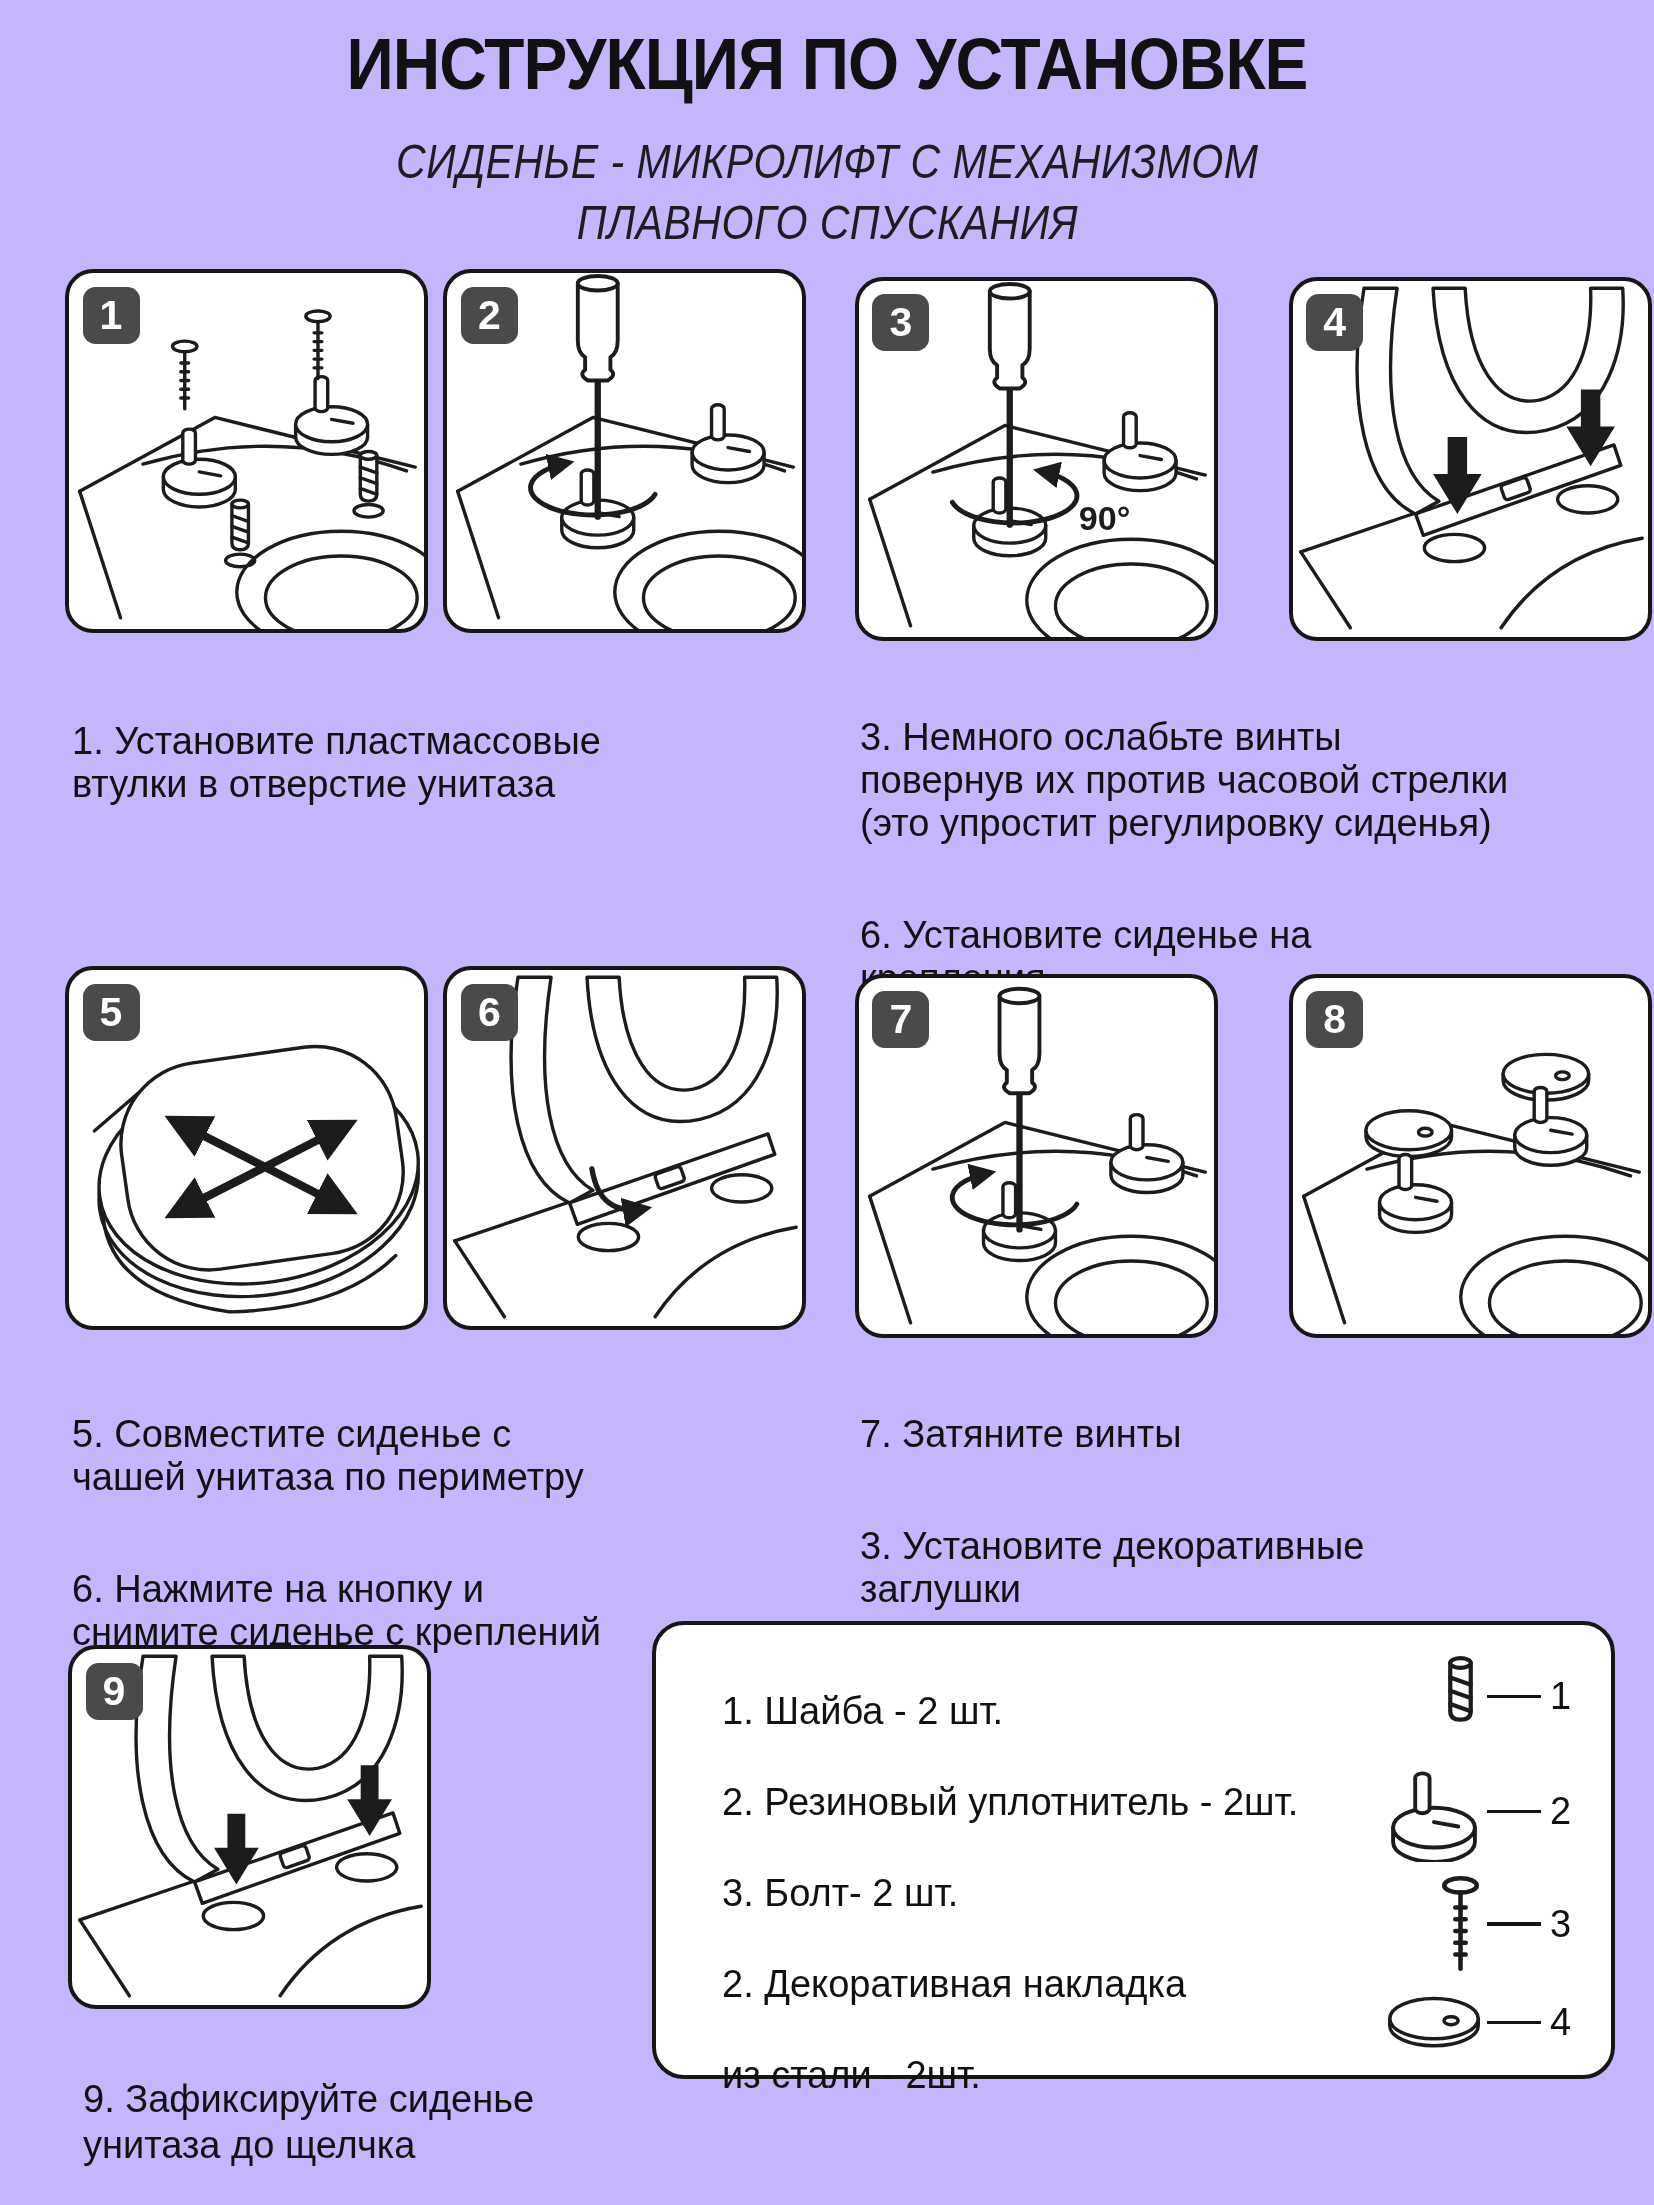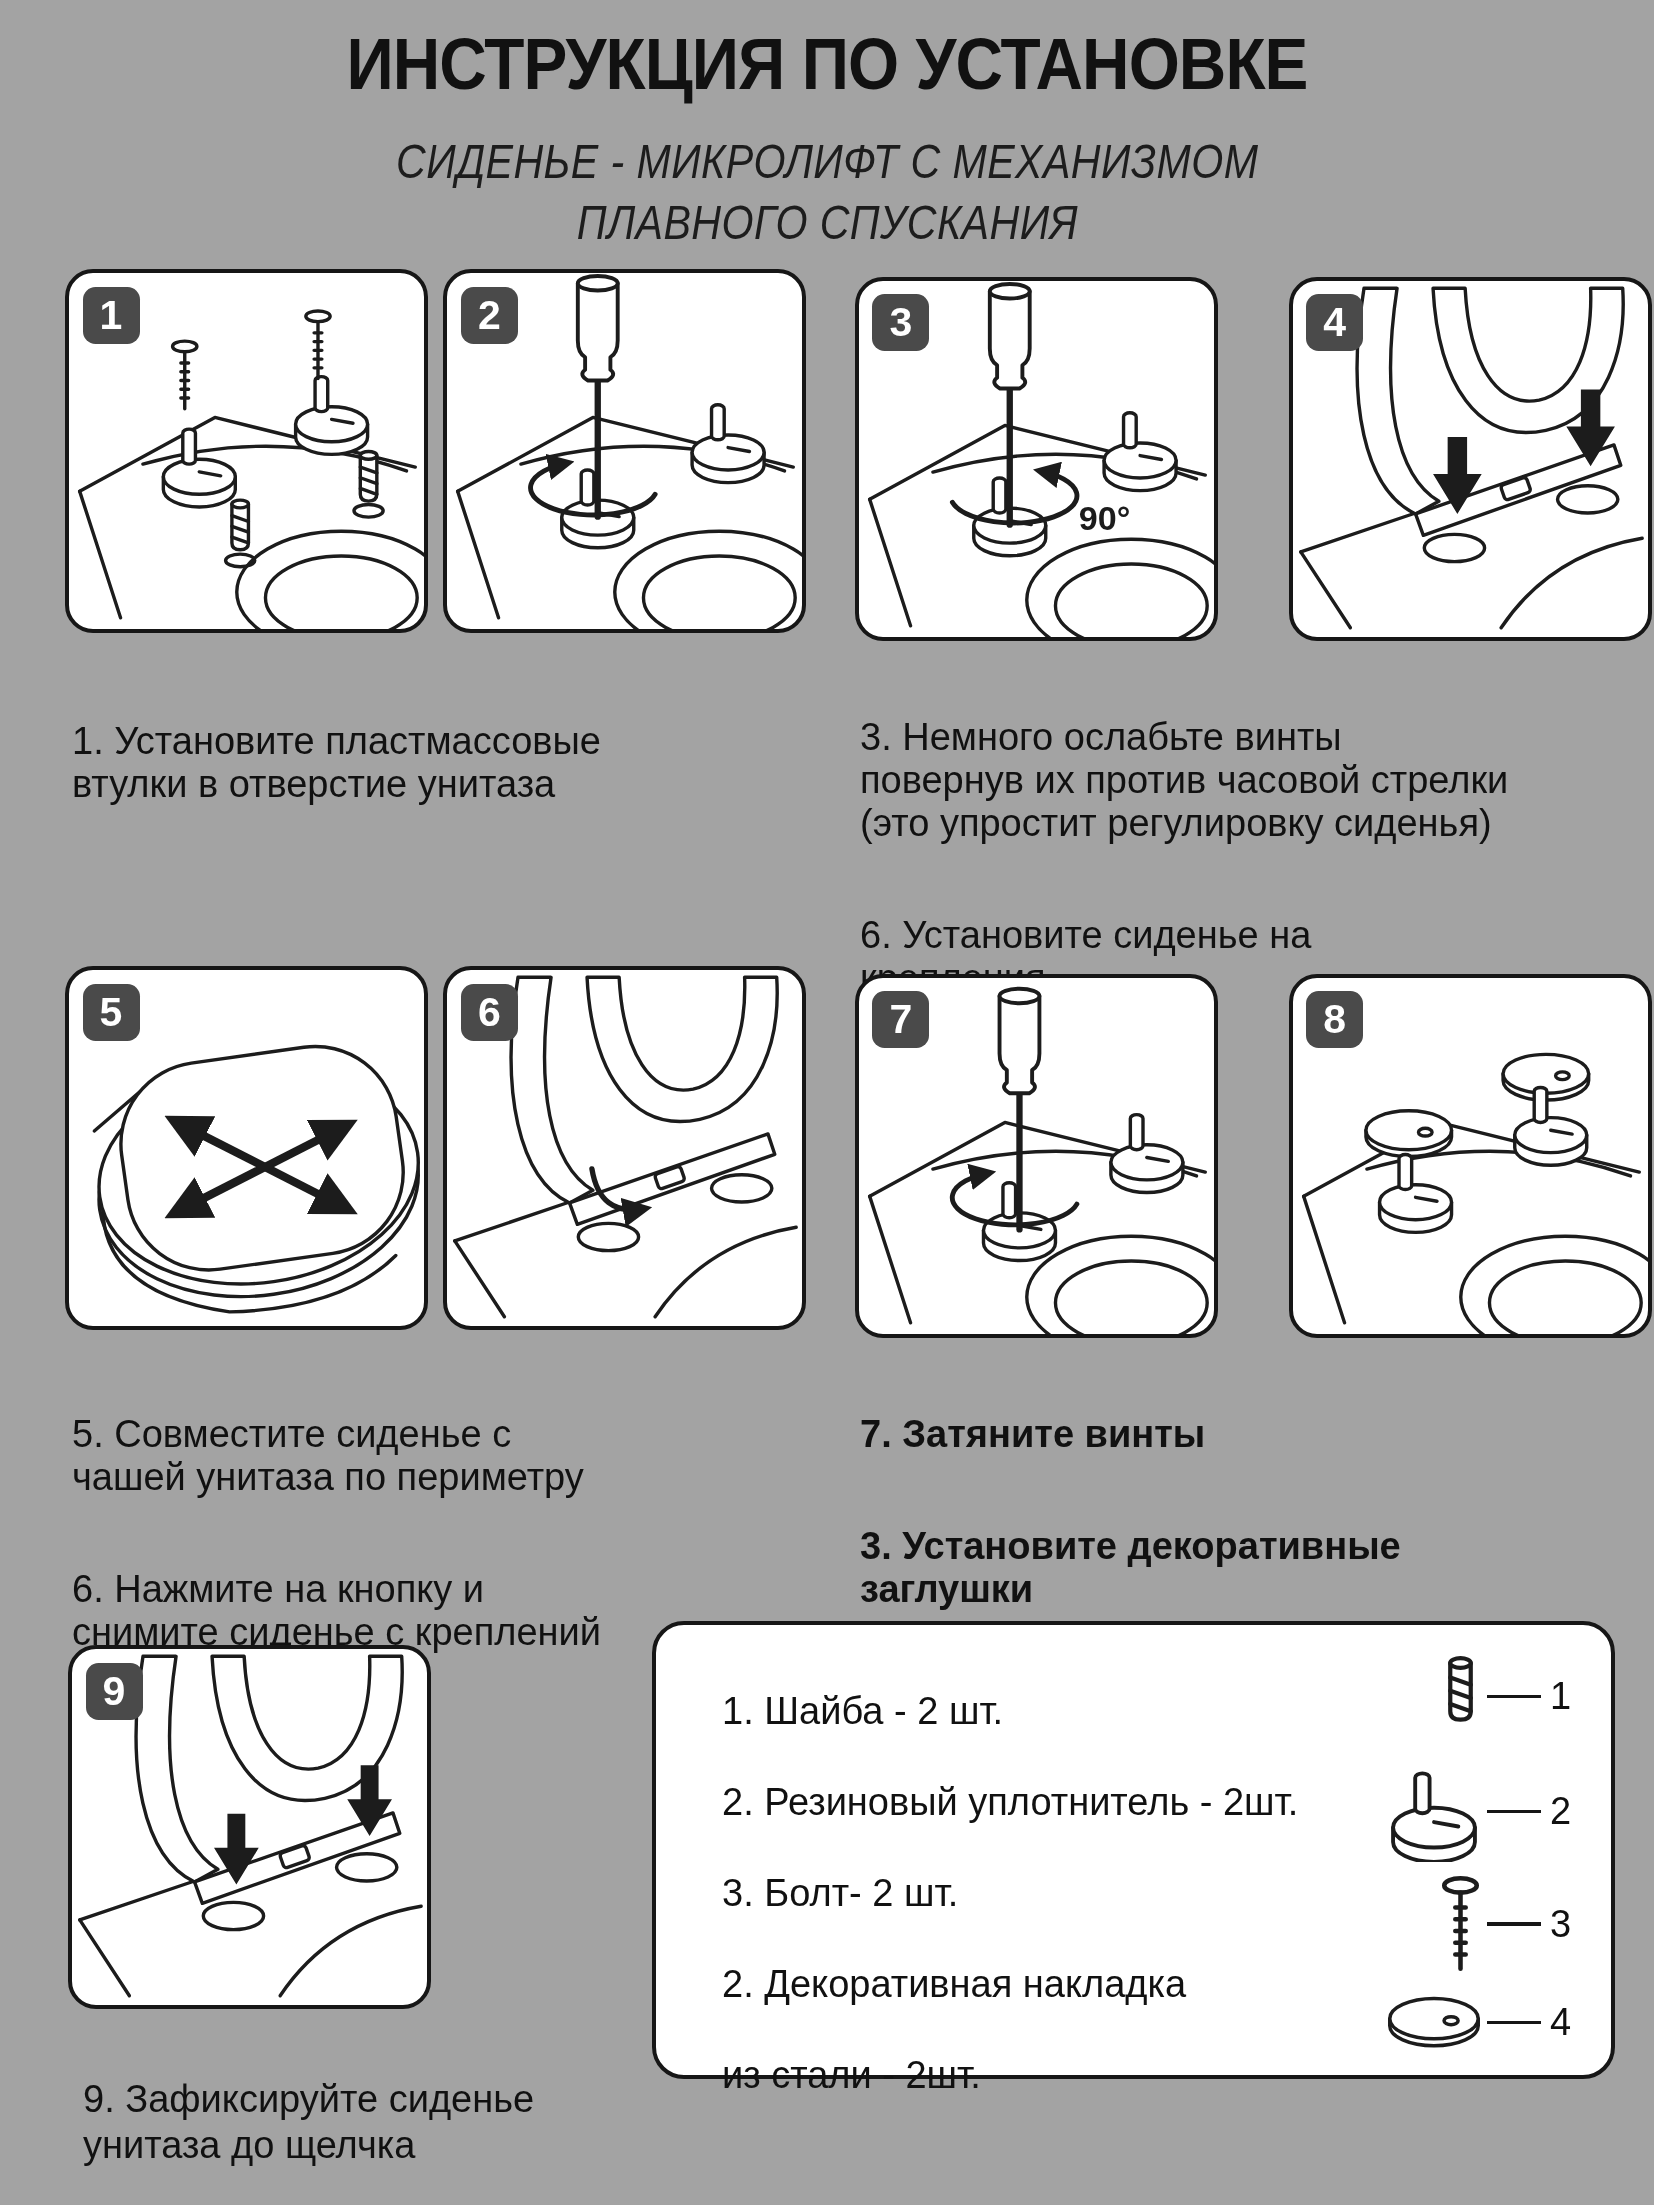--- a/index.html
+++ b/index.html
@@ -1,17 +1,17 @@
 <!DOCTYPE html>
 <html style="font-size:7.7px"><head>
 <meta charset="utf-8">
 <style>
   html,body{margin:0;padding:0;background:#fff;}
   .page{
-    position:relative;width:1654px;height:2205px;background:#a3a3a3;overflow:hidden;
+    position:relative;width:1654px;height:2205px;background:#c4b5fd;overflow:hidden;
     font-family:"Liberation Sans",sans-serif;color:#1a1a1a;
   }
   
   .head{position:absolute;top:23px;left:0;width:100%;text-align:center;}
   .title{
     display:inline-block;font-size:73px;font-weight:700;letter-spacing:-1px;
     transform:scaleX(.90);transform-origin:center;line-height:82px;color:#111;
   }
   .subtitle{
     margin-top:26px;font-size:49px;font-weight:400;line-height:61px;color:#1d1d1d;font-style:italic;
@@ -31,21 +31,21 @@
     border-radius:12.5px;color:#fff;font-size:41px;font-weight:700;
     display:flex;align-items:center;justify-content:center;z-index:2;
   }
   .art{position:absolute;left:0;top:0;width:100%;height:100%;border-radius:22px;}
   
   .steps-col{position:absolute;width:760px;font-size:38px;line-height:43px;white-space:pre-line;color:#111;}
   .steps-col p{margin:0 0 26px 0;}
   .c1r1{left:72px;top:677px;}
   .c2r1{left:860px;top:673px;}
   .c1r2{left:72px;top:1370px;}
-  .c2r2{left:860px;top:1370px;font-weight:bold;}
+  .c2r2{left:860px;top:1370px;}
   .step9{position:absolute;left:83px;top:2038px;width:577px;font-size:38px;line-height:46px;white-space:pre-line;color:#111;}
   
   .panel9{position:absolute;left:68px;top:1645px;}
   .parts-box{
     position:absolute;left:652px;top:1621px;width:963px;height:458px;box-sizing:border-box;
     background:#fff;border:4.3px solid #161616;border-radius:32px;
   }
   .parts-list{
     position:absolute;left:57px;top:56px;margin:9px;padding:0;list-style:none;
     display:flex;flex-direction:column;gap:49px;font-size:38px;line-height:42px;color:#111;

